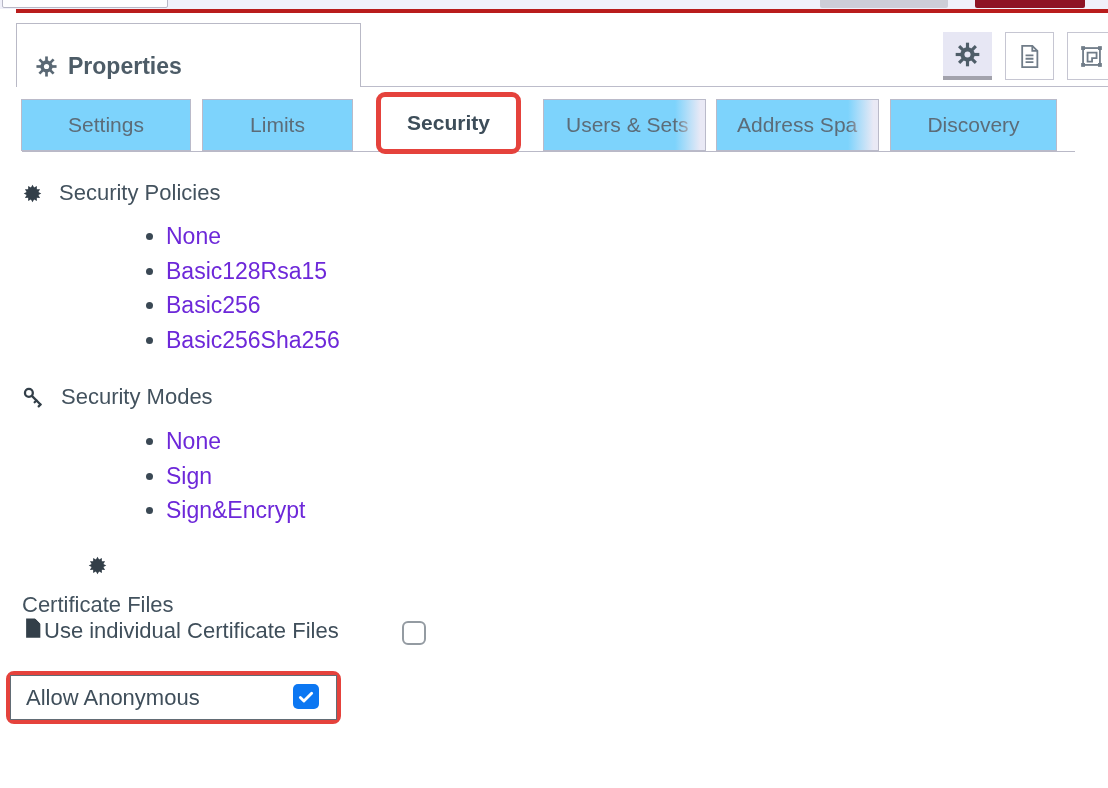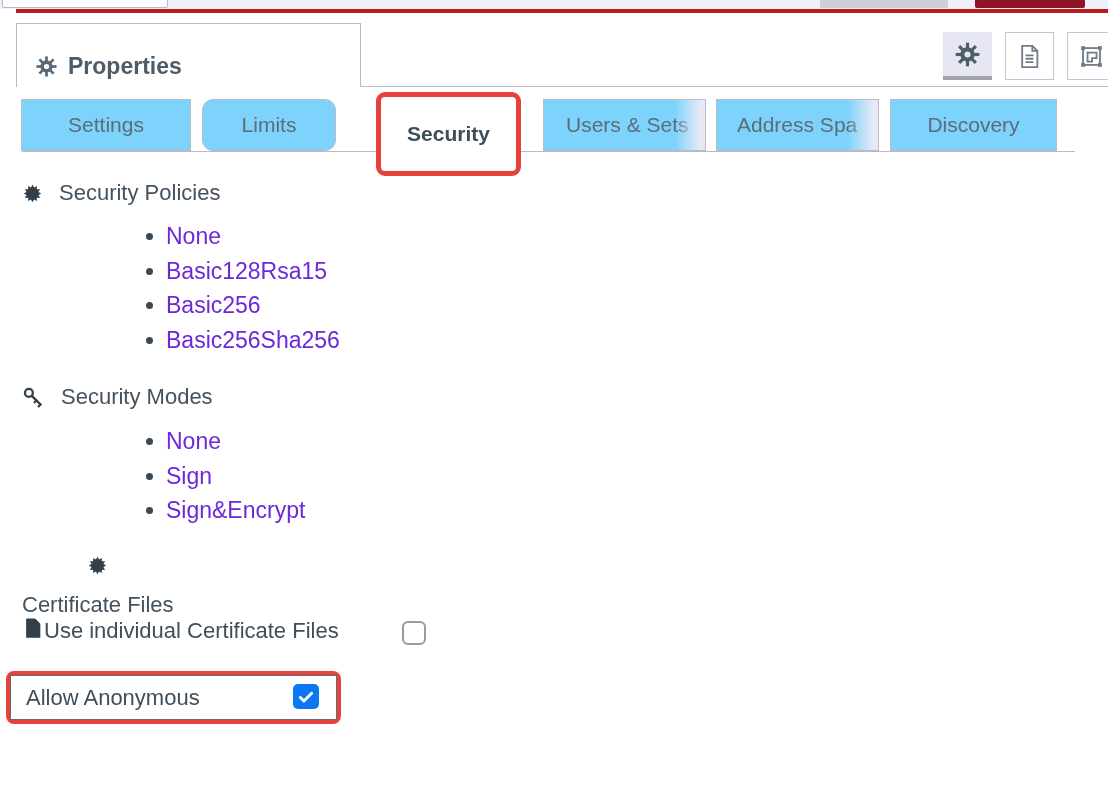--- a/index.html
+++ b/index.html
@@ -29,25 +29,25 @@
 
   
   .tabstrip { position:absolute; left:0; top:92px; width:1108px; height:70px; }
   .tab-baseline { position:absolute; left:22px; top:59px; width:1053px; height:1px; background:#b9b9c7; }
   .tab { position:absolute; top:7px; height:52px; background:#7dd3fc; border:1px solid #babac9;
       display:flex; align-items:center; justify-content:center;
       font-size:21px; color:#5c6c78; cursor:pointer; overflow:hidden; white-space:nowrap; }
   .tab .fade { position:absolute; right:0; top:0; bottom:0; width:30px;
       background:linear-gradient(to right, rgba(233,233,245,0), #e9e9f5 85%); pointer-events:none; }
   .tab-settings  { left:21px;  width:170px; }
-  .tab-limits    { left:202px; width:134px;border-radius:11px; }
+  .tab-limits    { left:202px; width:151px; }
   .tab-users     { left:543px; width:163px; justify-content:flex-start; padding-left:22px; }
   .tab-address   { left:716px; width:163px; justify-content:flex-start; padding-left:20px; }
   .tab-discovery { left:890px; width:167px; }
-  .security-annotation { position:absolute; left:376px; top:0; width:145px; height:84px;
+  .security-annotation { position:absolute; left:376px; top:0; width:145px; height:62px;
       border:5px solid #e5423c; border-radius:9px; background:#fff; z-index:1; }
   .security-annotation .inner-label { position:absolute; inset:0; display:flex; align-items:center; justify-content:center;
       font-size:21px; font-weight:bold; color:#3d4d59; z-index:3; cursor:pointer; }
 
   
   .section-header { position:absolute; left:22px; display:flex; align-items:center; gap:16px;
       font-size:22px; color:#43525e; }
   .section-header svg { display:block; flex:none; }
   .sh-policies { top:180px; }
   .sh-modes    { top:384px;text-align:right; }

